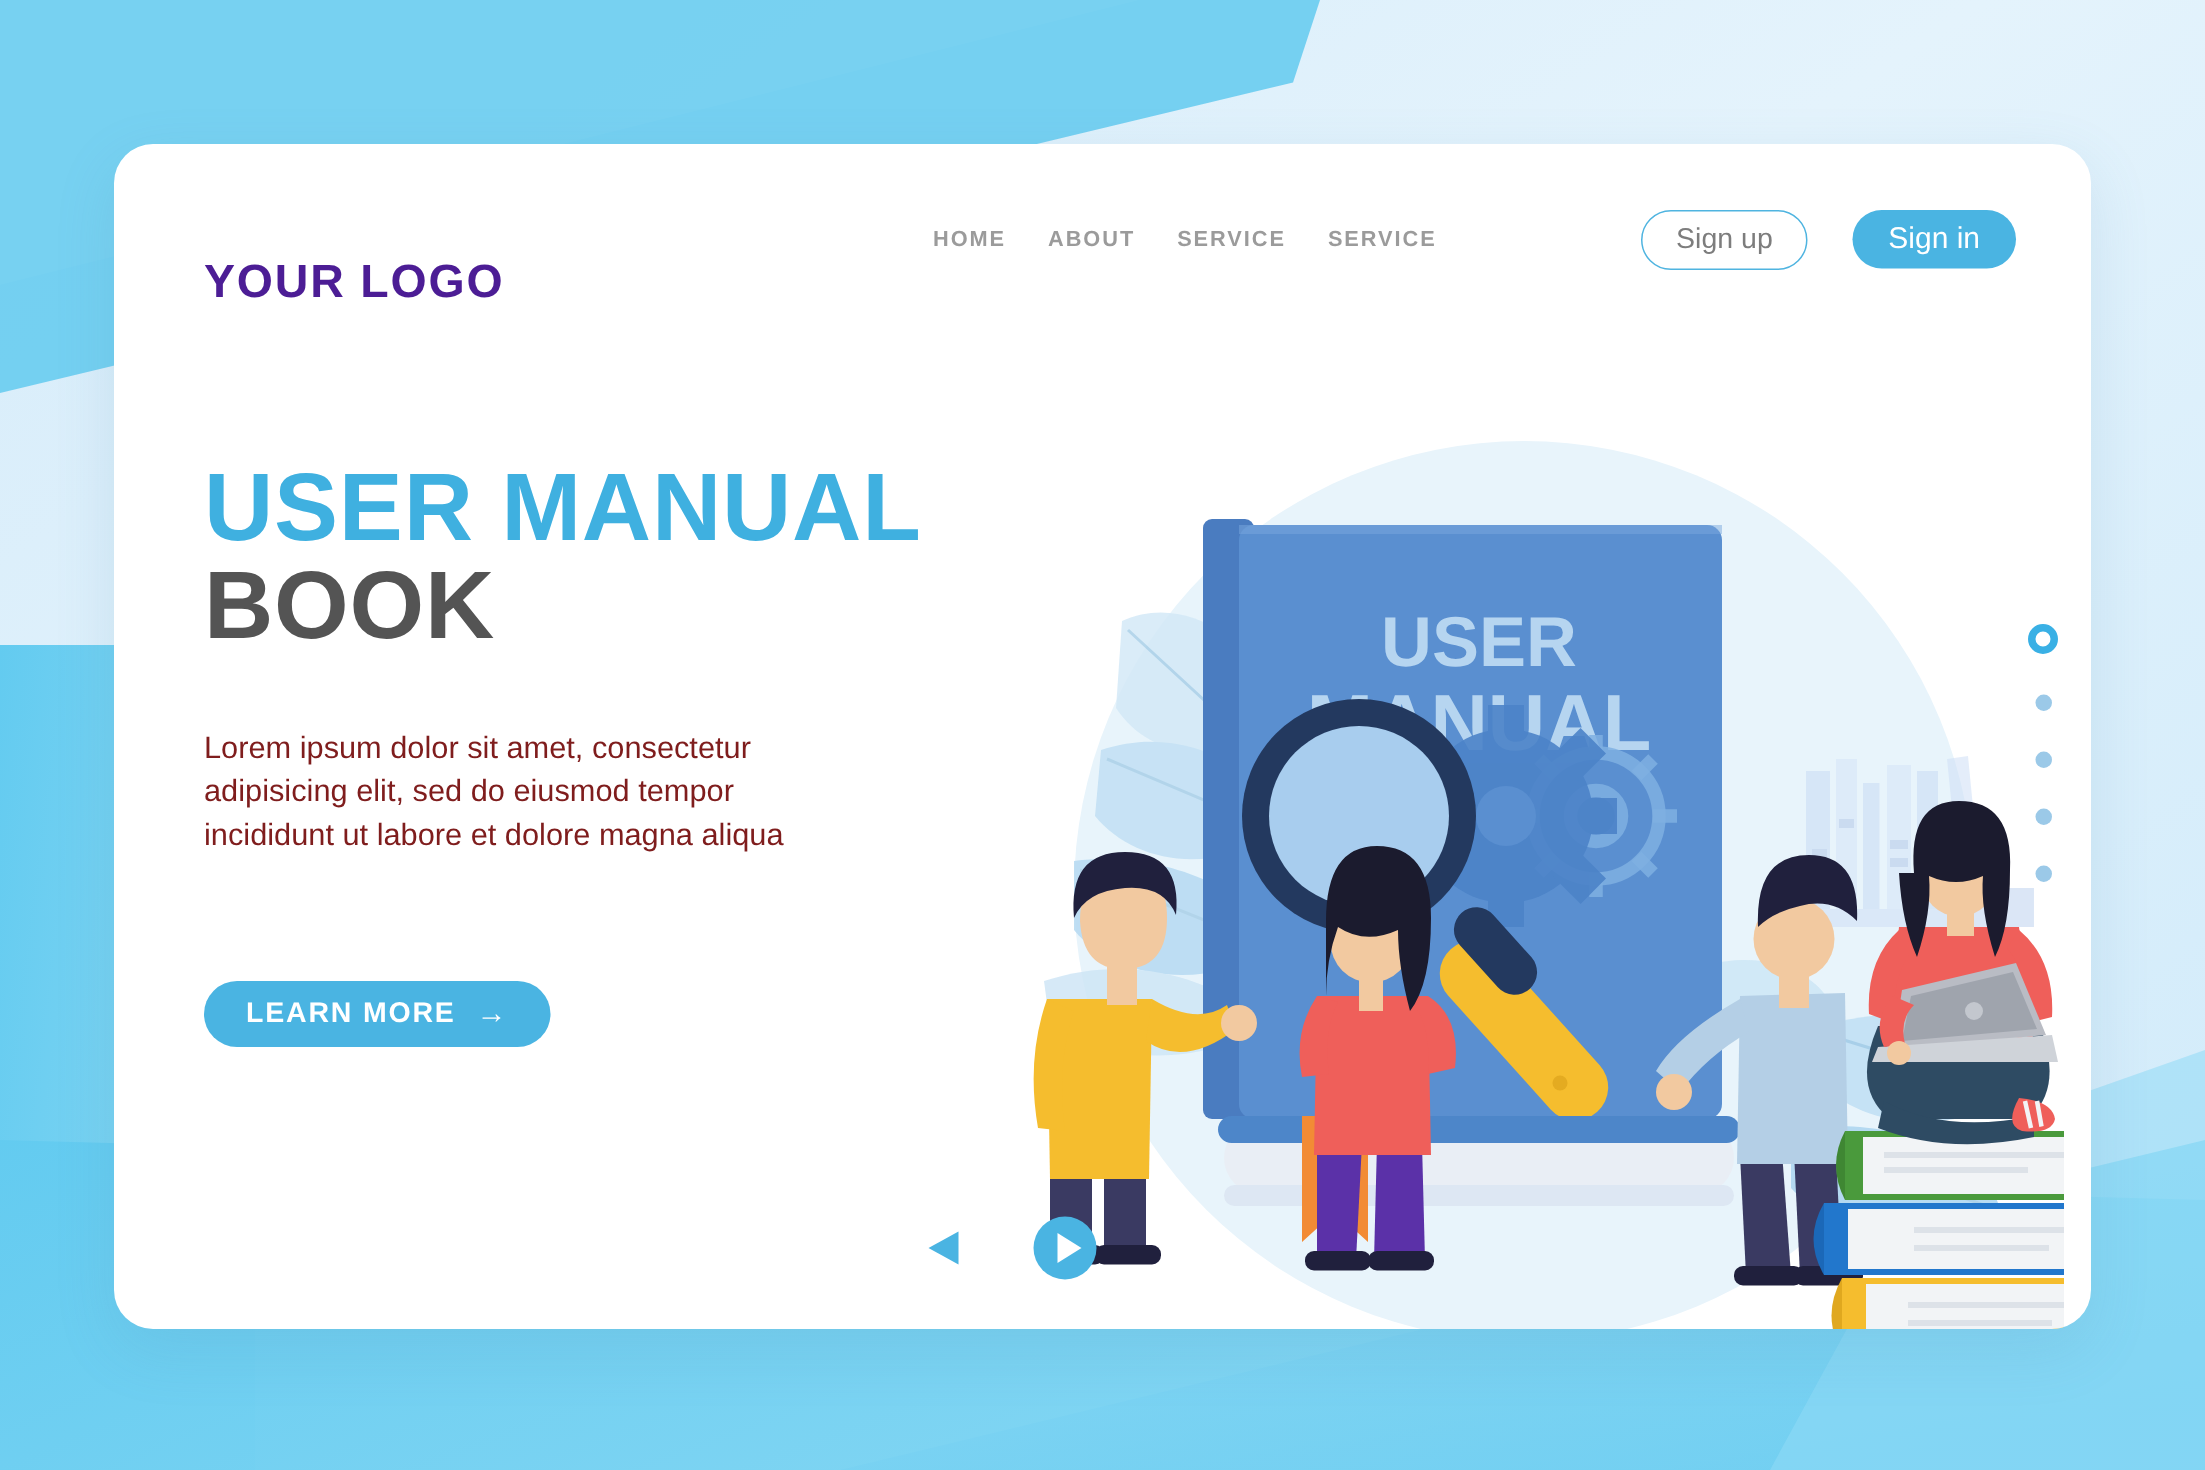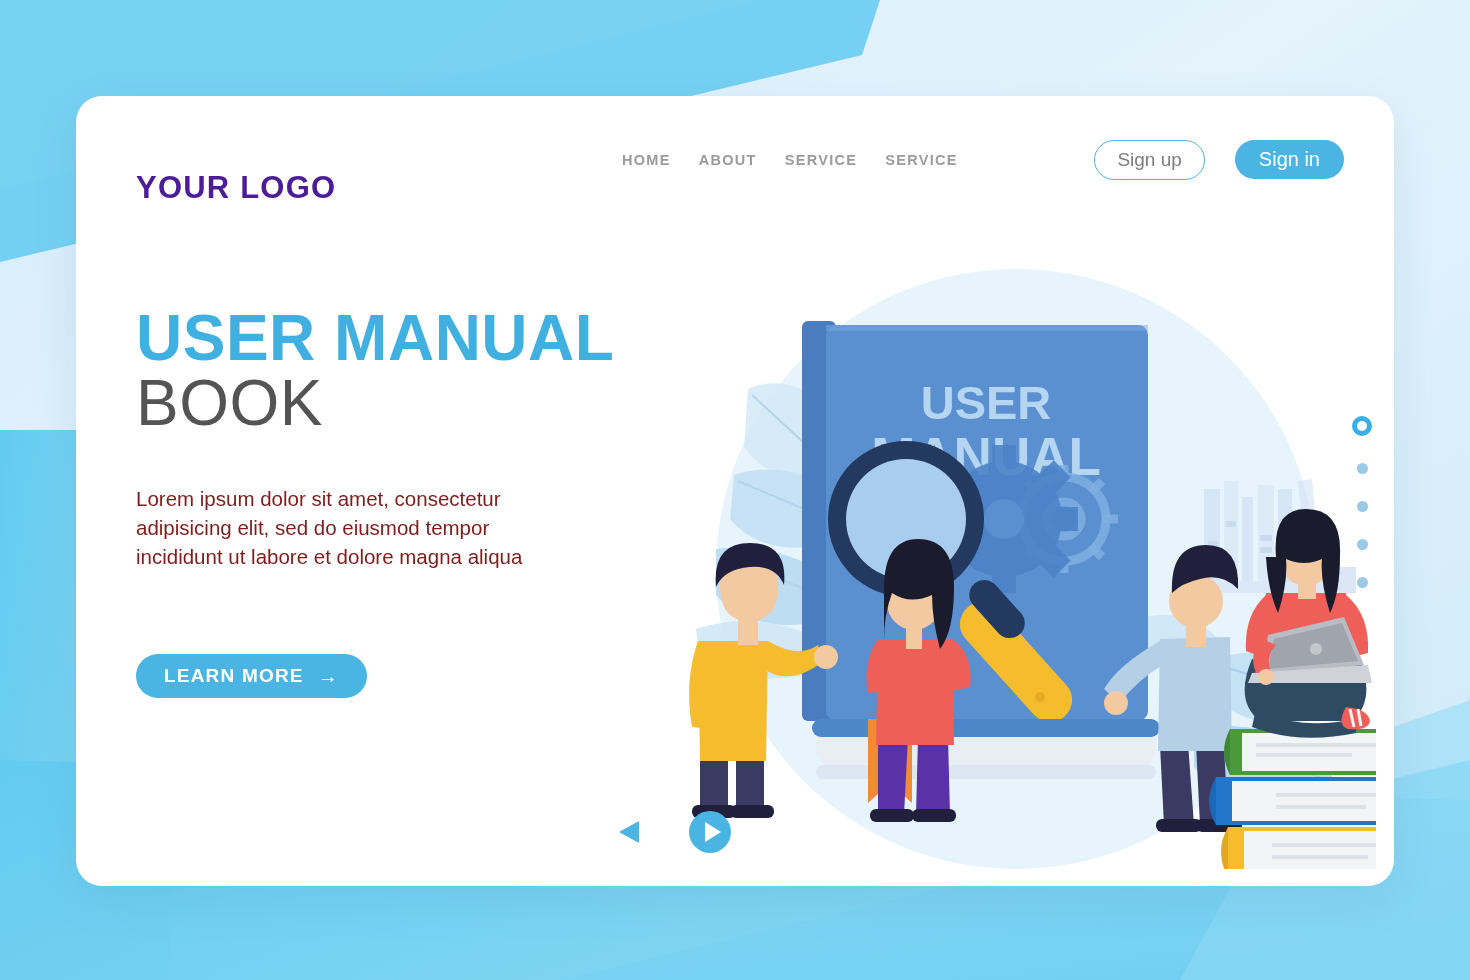--- a/index.html
+++ b/index.html
@@ -51,38 +51,38 @@
     cursor:pointer; line-height:1.15;
   }
 
   
   .hero { position:absolute; left:60px; top:211px; width:560px; }
   .h1a {
     font-size:64px; font-weight:bold; color:#3fb0e0;
     letter-spacing:0.5px; line-height:0.97;
   }
   .h1b {
-    font-size:64px; font-weight:normal; color:#545454;
+    font-size:64px; font-weight:bold; color:#545454;
     letter-spacing:0.5px; line-height:1.08;
   }
   .lead {
     margin-top:46px; font-size:20.5px; line-height:1.42;
     color:#7f1d1d; width:400px;
   }
   .cta {
     margin-top:82px; display:inline-flex; align-items:center; gap:14px;
     background:#4ab4e2; color:#fff; border:none; border-radius:22px;
     padding:11px 28px; font-size:19px; font-weight:bold; letter-spacing:1.2px;
     cursor:pointer;
     justify-content:flex-end;
   }
   .cta .arw { font-size:20px; line-height:1; }
 
   
-  .illo { position:absolute; left:540px; top:93px; width:760px; height:680px; }
+  .illo { position:absolute; left:540px; top:118px; width:760px; height:680px; }
   .illo svg { width:100%; height:100%; display:block; }
 
   
   .dots {
     position:absolute; right:22px; top:320px;
     display:flex; flex-direction:column; align-items:center; gap:27px;
   }
   .dot { width:11px; height:11px; border-radius:50%; background:#9bc9e8; cursor:pointer; }
   .dot.active {
     width:20px; height:20px; border-radius:50%;

